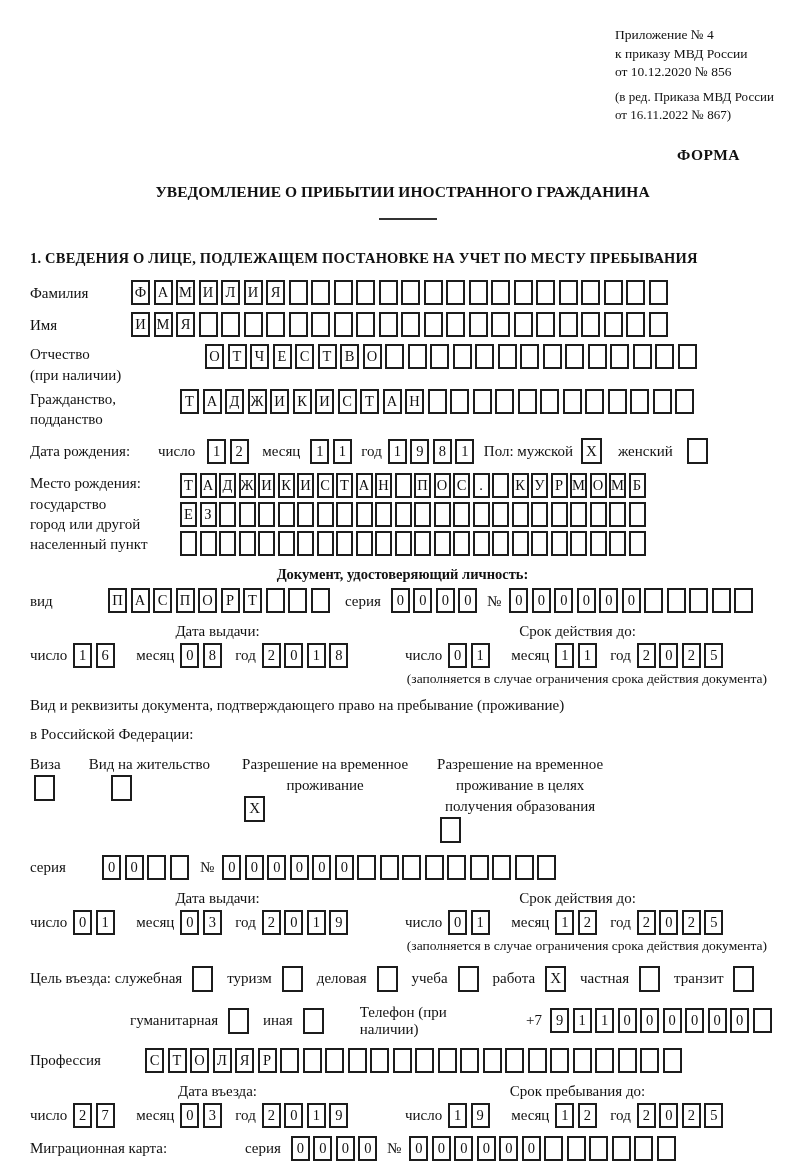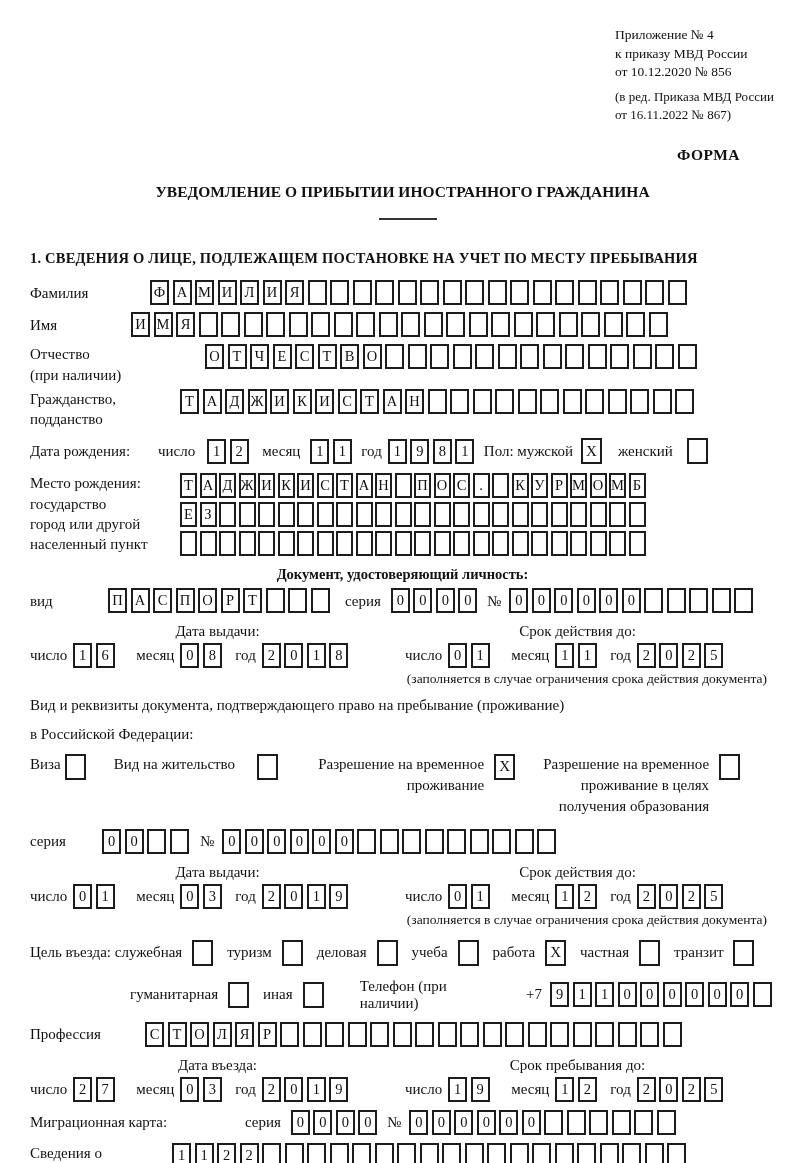--- a/index.html
+++ b/index.html
@@ -40,23 +40,23 @@
   .dg-headings .h2 { width:345px; text-align:center; }
   .dg-row { display:flex; align-items:center; font-size:15px; margin-top:3px; }
   .dg { display:flex; align-items:center; }
   .dg .word { margin:0 6px 0 0; }
   .dg .cells { margin-right:10px; }
   .note-right { text-align:right; font-size:13.5px; margin-top:3px; padding-right:8px; }
 
   .doc-heading { text-align:center; font-weight:bold; font-size:14.5px; margin-top:10px; }
 
   .permits { display:flex; align-items:flex-start; margin-top:10px; font-size:15px; }
-  .permit-item { display:flex; align-items:flex-start; }
+  .permit-item { display:flex; align-items:flex-start;flex-direction:column; }
   .permit-item .plbl { line-height:1.4; }
-  .permit-item .center { text-align:right; }
+  .permit-item .center { text-align:center; }
   .permits .cbox { margin-left:10px; margin-top:0; }
 
   .purpose-row { display:flex; align-items:center; font-size:15px; margin-top:12px; }
   .purpose-row .cbox { margin:0 14px 0 10px; }
   .purpose-row .cbox:last-child { margin-right:0; }
 
   .rep-block { display:flex; margin-top:8px; }
   .rep-lbl { width:142px; flex:none; font-size:15px; line-height:1.45; }
   .rep-rows .cells { margin-bottom:5px; }
 </style>
@@ -76,21 +76,21 @@
   </div>
   <div class="forma">ФОРМА</div>
 
   <div class="title">
     <div>УВЕДОМЛЕНИЕ О ПРИБЫТИИ ИНОСТРАННОГО ГРАЖДАНИНА</div>
     <div><span class="uline"></span></div>
   </div>
 
   <div class="sec-heading">1. СВЕДЕНИЯ О ЛИЦЕ, ПОДЛЕЖАЩЕМ ПОСТАНОВКЕ НА УЧЕТ ПО МЕСТУ ПРЕБЫВАНИЯ</div>
 
-  <div class="frow center-v" style="margin-top:13px;gap:19px;">
+  <div class="frow center-v" style="margin-top:13px;">
     <div class="lbl w100">Фамилия</div>
     <div class="cells">
         <span class="cell">Ф</span>
         <span class="cell">А</span>
         <span class="cell">М</span>
         <span class="cell">И</span>
         <span class="cell">Л</span>
         <span class="cell">И</span>
         <span class="cell">Я</span>
         <span class="cell"></span>

